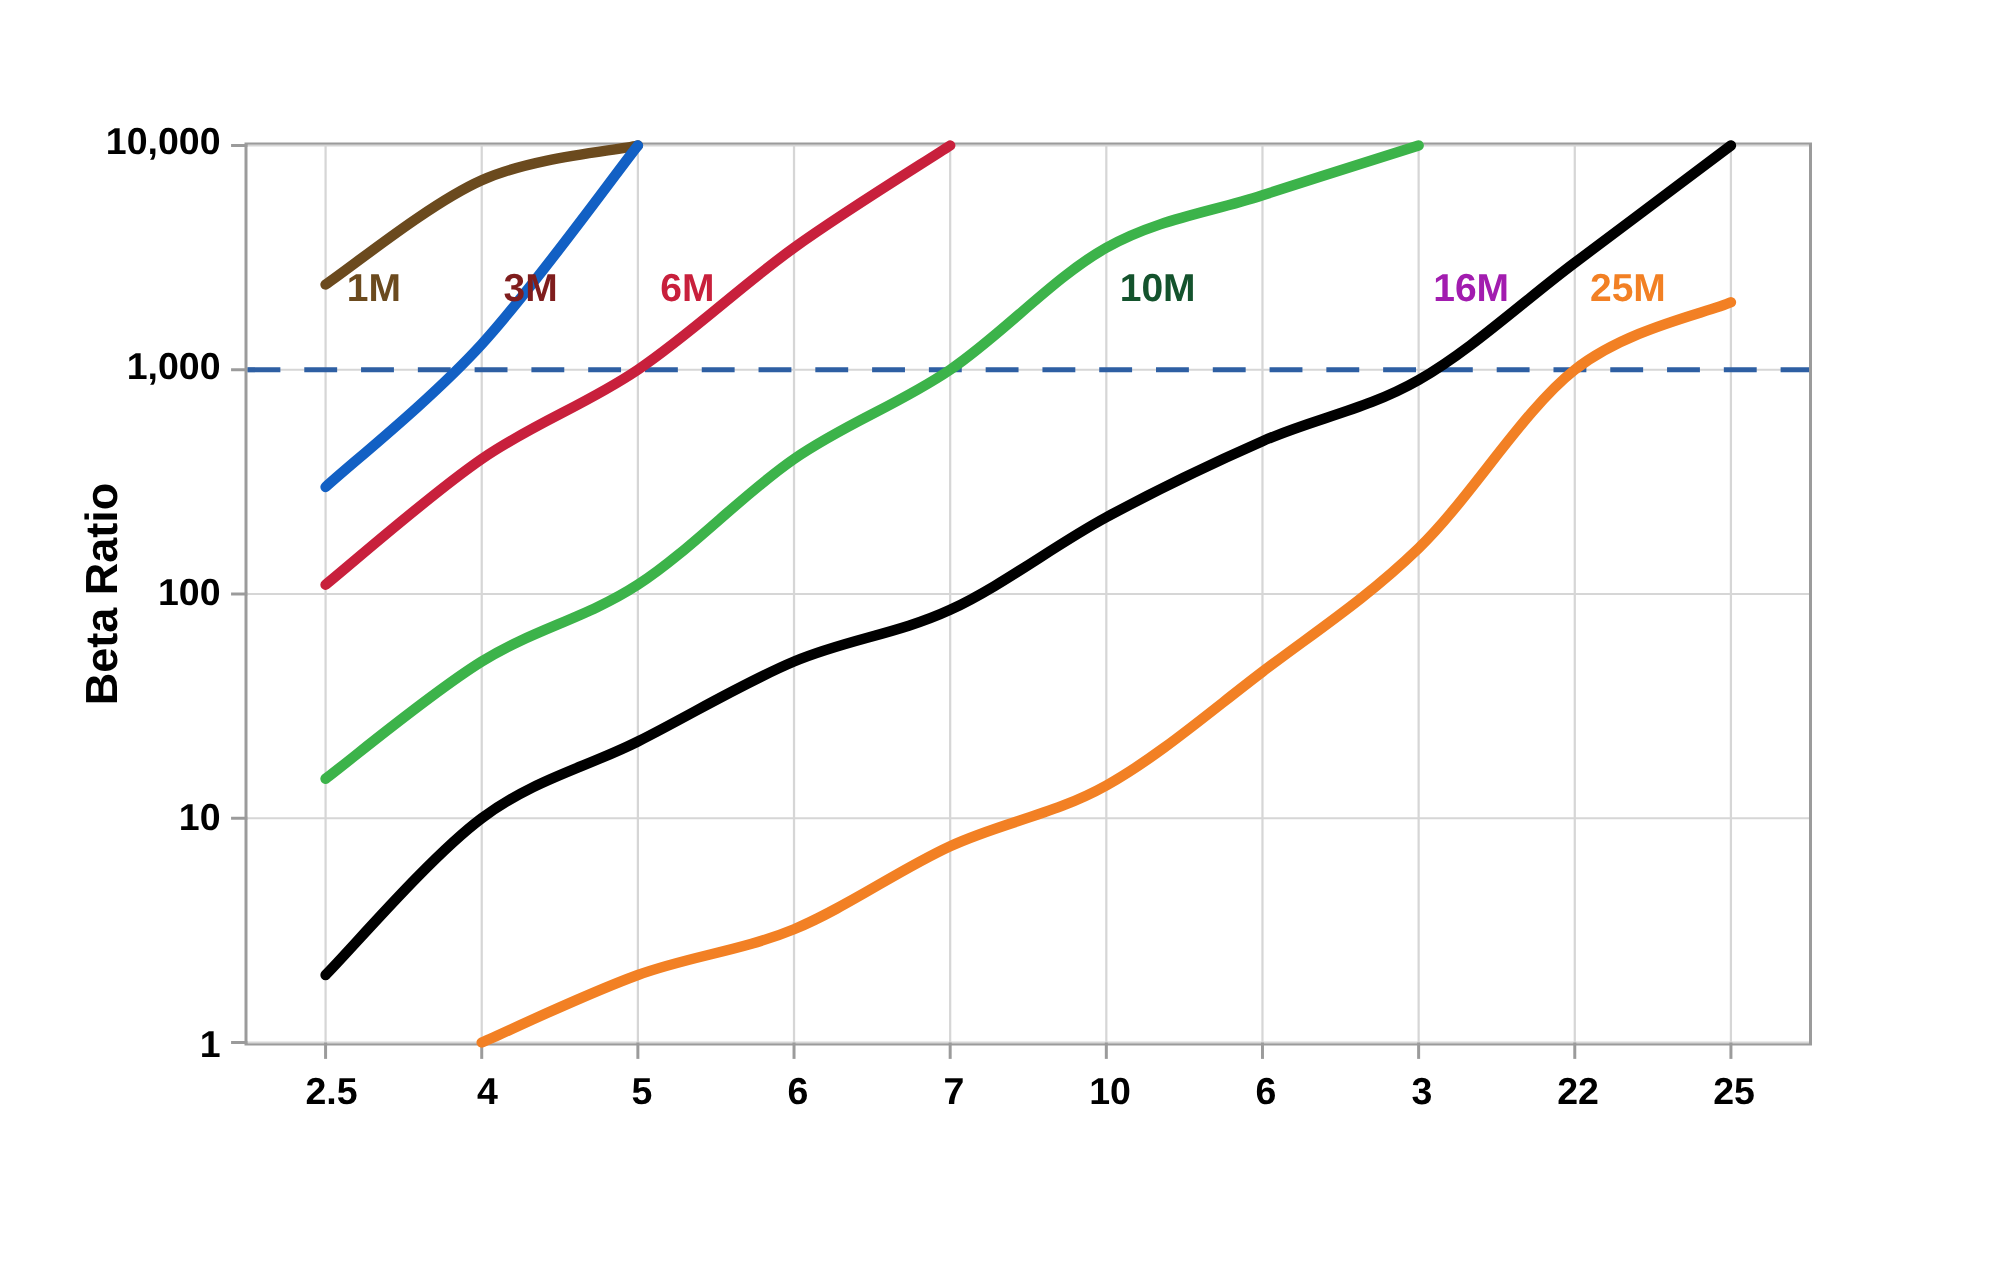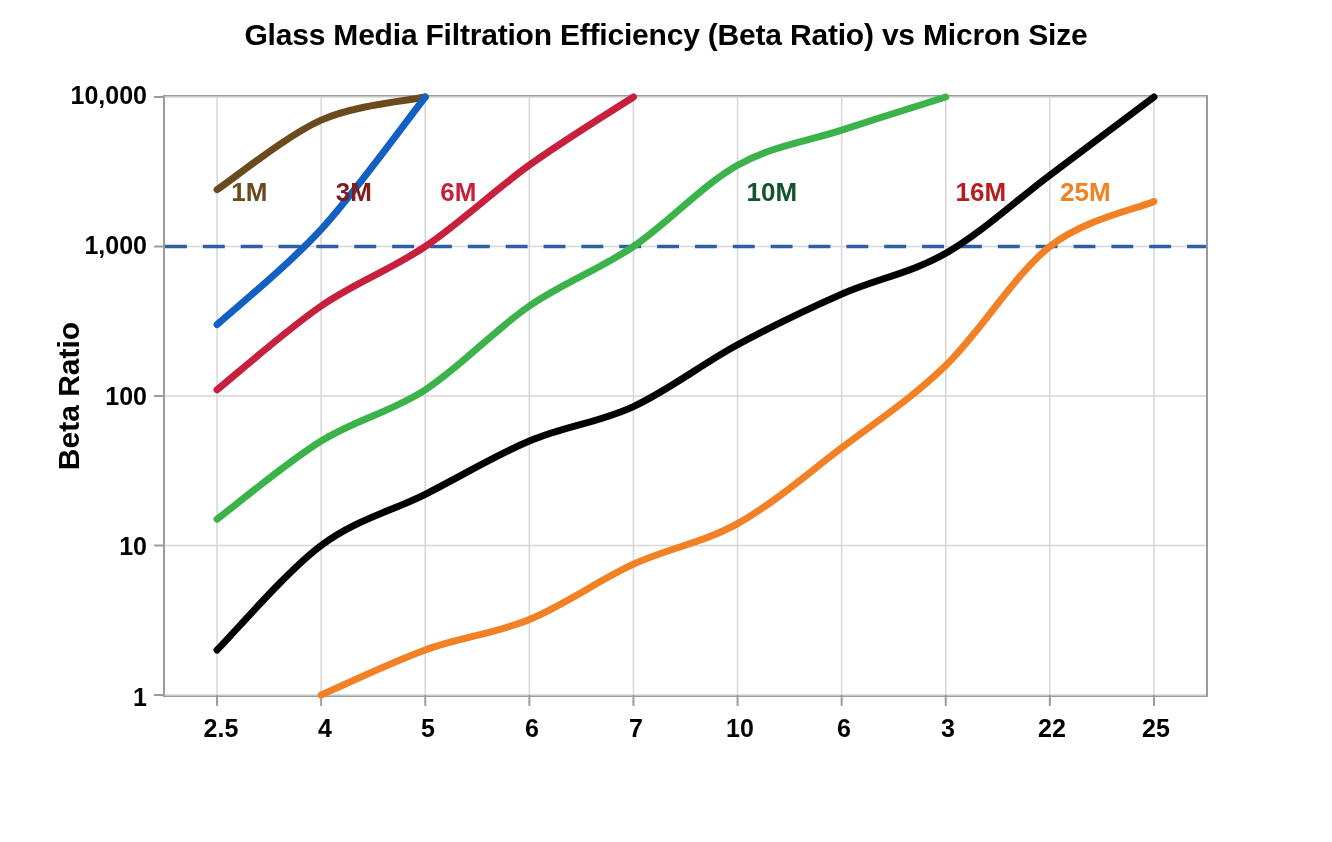--- a/index.html
+++ b/index.html
@@ -86,21 +86,20 @@
     font-weight:bold;
     white-space:nowrap;
     transform:translate(-50%,-50%);
   }
 </style>
 </head>
 <body>
 
 <div id="chart-root">
 
-  <div class="chart-title">Glass Media Filtration Efficiency (Beta Ratio) vs Micron Size</div>
 
   <div class="ytitle-wrap">
     <div class="ytitle">Beta Ratio</div>
   </div>
 
   <div class="ylab" style="top:95px;">10,000</div>
   <div class="ylab" style="top:245px;">1,000</div>
   <div class="ylab" style="top:396px;">100</div>
   <div class="ylab" style="top:546px;">10</div>
   <div class="ylab" style="top:697px;">1</div>
@@ -163,17 +162,17 @@
           <path d="M 156.75 602.00 C 174.17 594.45, 226.42 569.37, 261.25 556.69 C 296.08 544.02, 330.92 540.37, 365.75 525.97 C 400.58 511.58, 435.42 486.38, 470.25 470.30 C 505.08 454.23, 539.92 449.03, 574.75 429.51 C 609.58 409.99, 644.42 379.73, 679.25 353.19 C 714.08 326.65, 748.92 304.06, 783.75 270.28 C 818.58 236.50, 853.42 178.01, 888.25 150.50 C 923.08 122.99, 975.33 112.75, 992.75 105.19" fill="none" stroke="#f28024" stroke-width="7" stroke-linecap="round" stroke-linejoin="round"></path>
         </g>
     </svg>
   </div>
 
   <div id="series-labels">
       <div class="slab" style="color: rgb(107, 74, 30); left: 249.25px; top: 192px;">1M</div>
       <div class="slab" style="color: #7f1d1d; left: 353.75px; top: 192px;">3M</div>
       <div class="slab" style="color: rgb(200, 32, 60); left: 458.25px; top: 192px;">6M</div>
       <div class="slab" style="color: #14532d; left: 771.75px; top: 192px;">10M</div>
-      <div class="slab" style="color: #b91c1c; left: 980.75px; top: 192px;">16M</div>
+      <div class="slab" style="color: #a21caf; left: 980.75px; top: 192px;">16M</div>
       <div class="slab" style="color: rgb(242, 128, 36); left: 1085.25px; top: 192px;">25M</div>
     </div>
 
 </div>
 
 </body></html>

